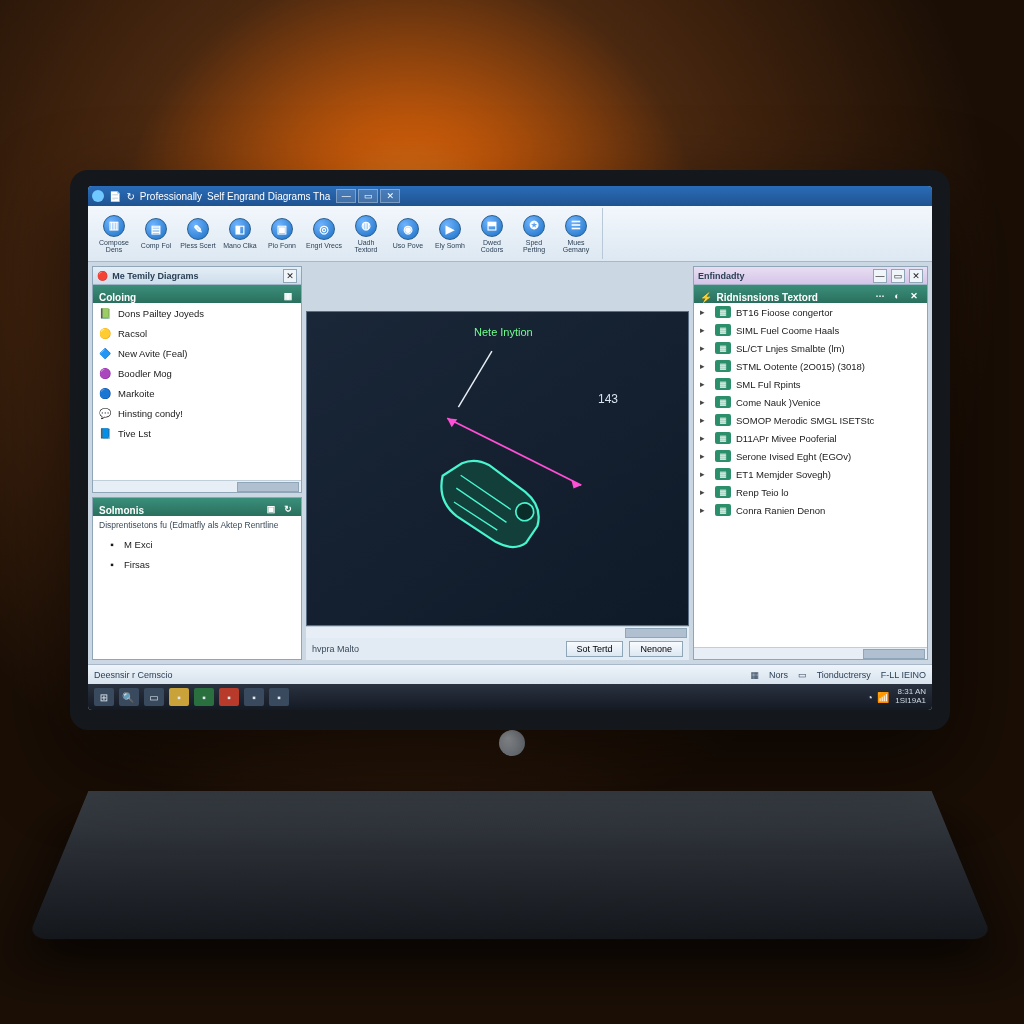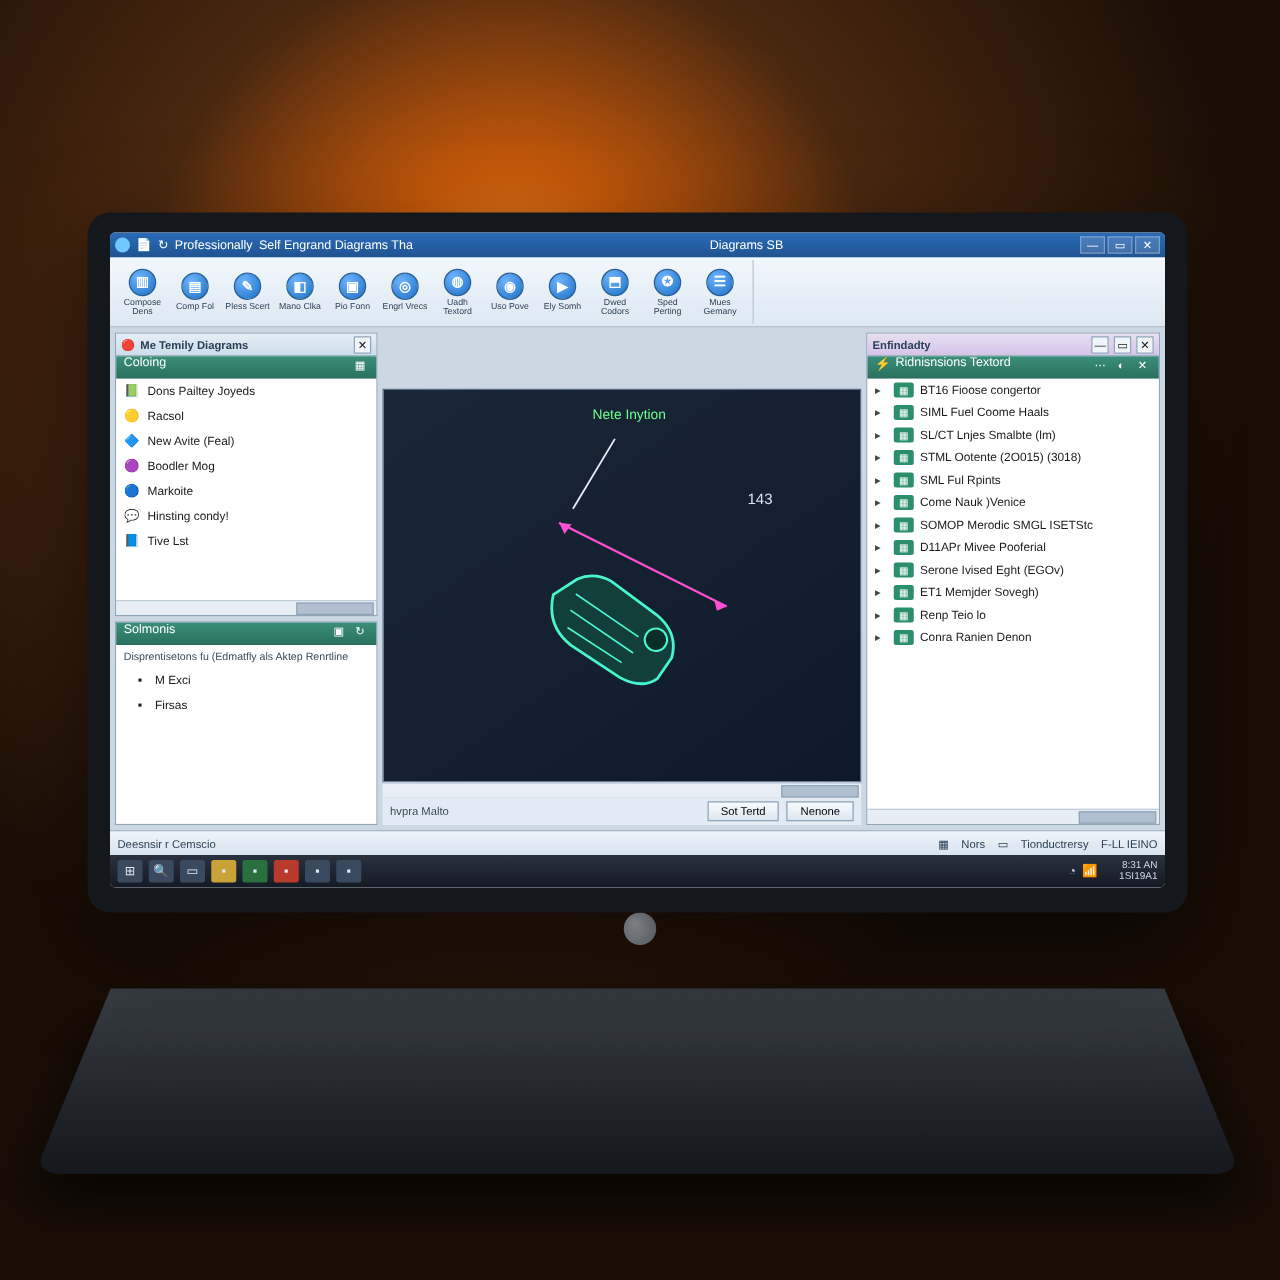--- a/index.html
+++ b/index.html
@@ -140,22 +140,22 @@
   width: 14px; height: 14px;
   display: flex; align-items: center; justify-content: center;
   font-size: 9px; cursor: pointer;
   border: 1px solid #8fa5b8;
   background: #f0f5fa;
 }
 .panel-sub {
   height: 18px;
   background: linear-gradient(#3a8f7a, #2a6f5e);
   color: #fff;
-  font-weight: normal;
-  display: flex; align-items: flex-start;
+  font-weight: bold;
+  display: flex; align-items: flex-end;
   padding: 0 6px;
   font-size: 10px;
 }
 .panel-sub .sub-actions { margin-left: auto; display: flex; gap: 3px; }
 .panel-sub .sub-actions span {
   width: 14px; height: 14px;
   display: flex; align-items: center; justify-content: center;
   cursor: pointer; font-size: 9px;
 }
 .panel-body {
@@ -243,21 +243,21 @@
 }
 .taskbar .tb-item {
   width: 20px; height: 18px;
   background: #3a4a5e;
   border-radius: 2px;
   display: flex; align-items: center; justify-content: center;
   color: #e0e8f0; font-size: 10px;
   cursor: pointer;
 }
 .taskbar .tb-spacer { flex: 1; }
-.taskbar .tb-clock { color: #cfdae6; font-size: 8px; text-align: right; line-height: 1.1; margin-left: 12px; }
+.taskbar .tb-clock { color: #cfdae6; font-size: 8px; text-align: right; line-height: 1.1; }
 
 .scrollhint {
   height: 12px; background: #e8eef5;
   border-top: 1px solid #c0ceda;
   position: relative;
 }
 .scrollhint::after {
   content: ""; position: absolute; right: 2px; top: 1px;
   width: 60px; height: 8px;
   background: #b0c0d0; border: 1px solid #8fa5b8;
@@ -302,21 +302,20 @@
 <div class="screen">
 
 <div class="titlebar">
   <div class="title-left">
     <span style="width:12px;height:12px;border-radius:50%;background:#6fc8ff;display:inline-block"></span>
     <span>📄</span>
     <span>↻</span>
     <span>Professionally</span>
     <span>Self Engrand Diagrams Tha</span>
   </div>
-  <div class="title-center">Diagrams SB</div>
   <div class="win-btns">
     <div class="win-btn">—</div>
     <div class="win-btn">▭</div>
     <div class="win-btn">✕</div>
   </div>
 </div>
 
 
 <div class="ribbon">
   <div class="ribbon-group" id="rg">

